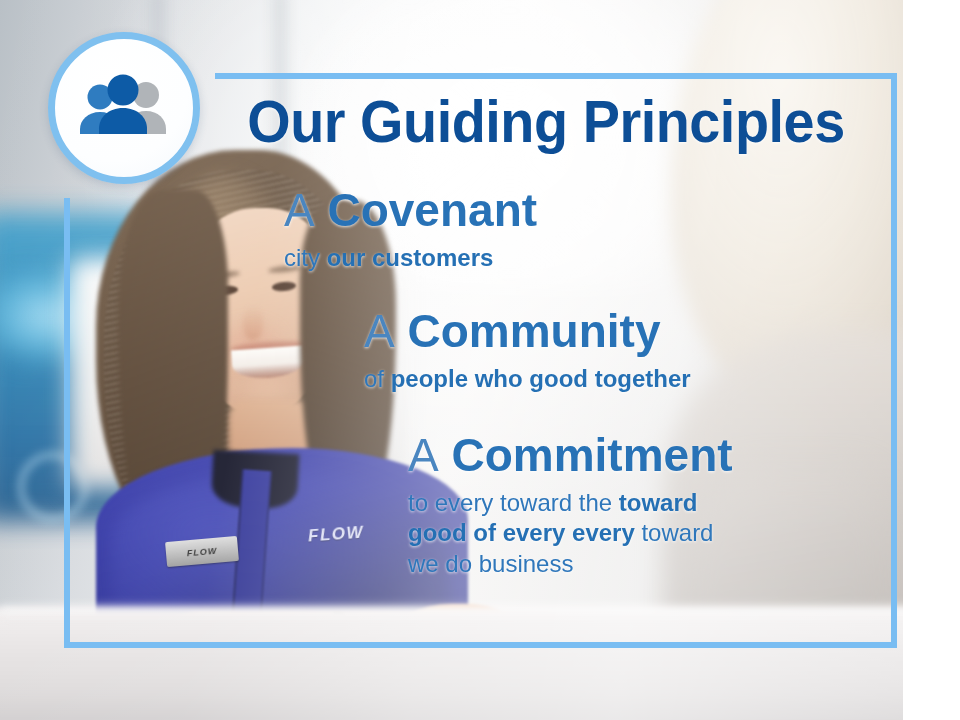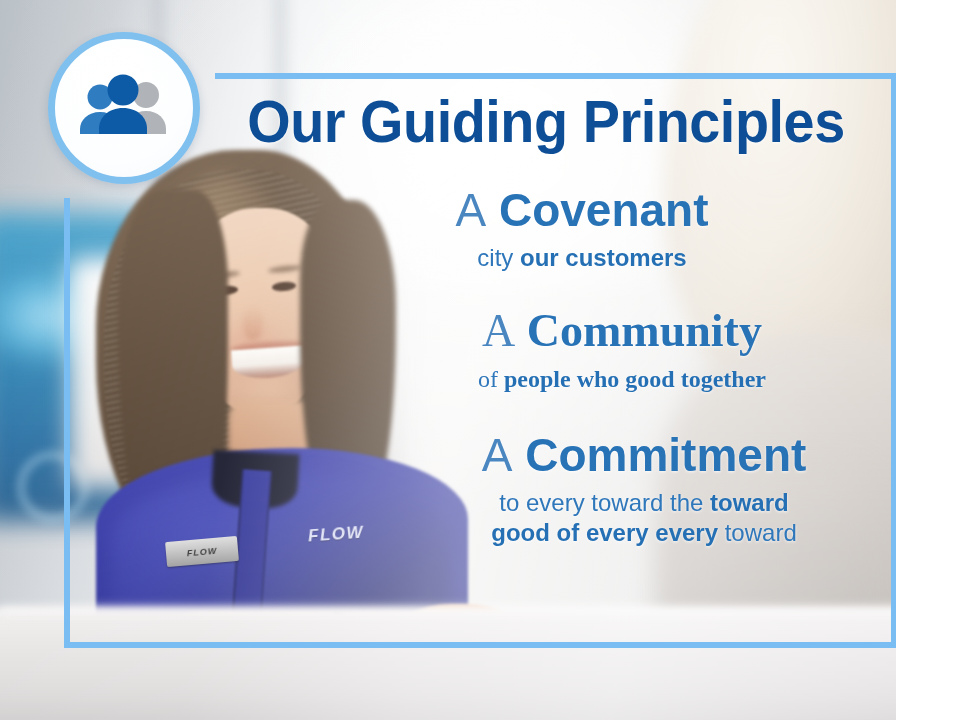--- a/index.html
+++ b/index.html
@@ -10,20 +10,21 @@
   body {
     font-family: "Liberation Sans", sans-serif;
   }
 
   .stage {
     position: relative;
     width: 896px;
     height: 720px;
     overflow: hidden;
     background: #cfd2d4;
+    padding-left: 7px;
   }
 
   
   .photo {
     position: absolute;
     inset: 0;
     overflow: hidden;
   }
 
   
@@ -499,23 +500,23 @@
   }
 
   .principles {
     position: absolute;
     left: 300px;
     top: 186px;
     width: 580px;
     color: #2f77bb;
     font-family: "Liberation Sans", sans-serif;
   }
-  .principle { text-align: center; }
+  .principle { text-align: left; }
   .p-1 { margin-left: -16px; }
-  .p-2 { margin-left: 64px; margin-top: 34px; font-family: Liberation Serif, serif; }
+  .p-2 { margin-left: 64px; margin-top: 34px; }
   .p-3 { margin-left: 108px; margin-top: 36px; }
 
   .p-head {
     font-size: 46px;
     line-height: 1.06;
     white-space: nowrap;
     text-shadow: 0 1px 3px rgba(255,255,255,0.8);
   }
   .p-head .art {
     font-weight: 300;
@@ -639,17 +640,18 @@
     </div>
 
     <div class="principle p-3">
       <div class="p-head">
         <span class="art">A</span>
         <span class="word">Commitment</span>
       </div>
       <div class="p-sub">
           <span class="line"><span>to every toward the </span><b>toward</b></span>
           <span class="line"><b>good of every every</b><span> toward</span></span>
+          <span class="line"><span>we do business</span></span>
         </div>
     </div>
   </div>
 
 </div>
 
 </body></html>

